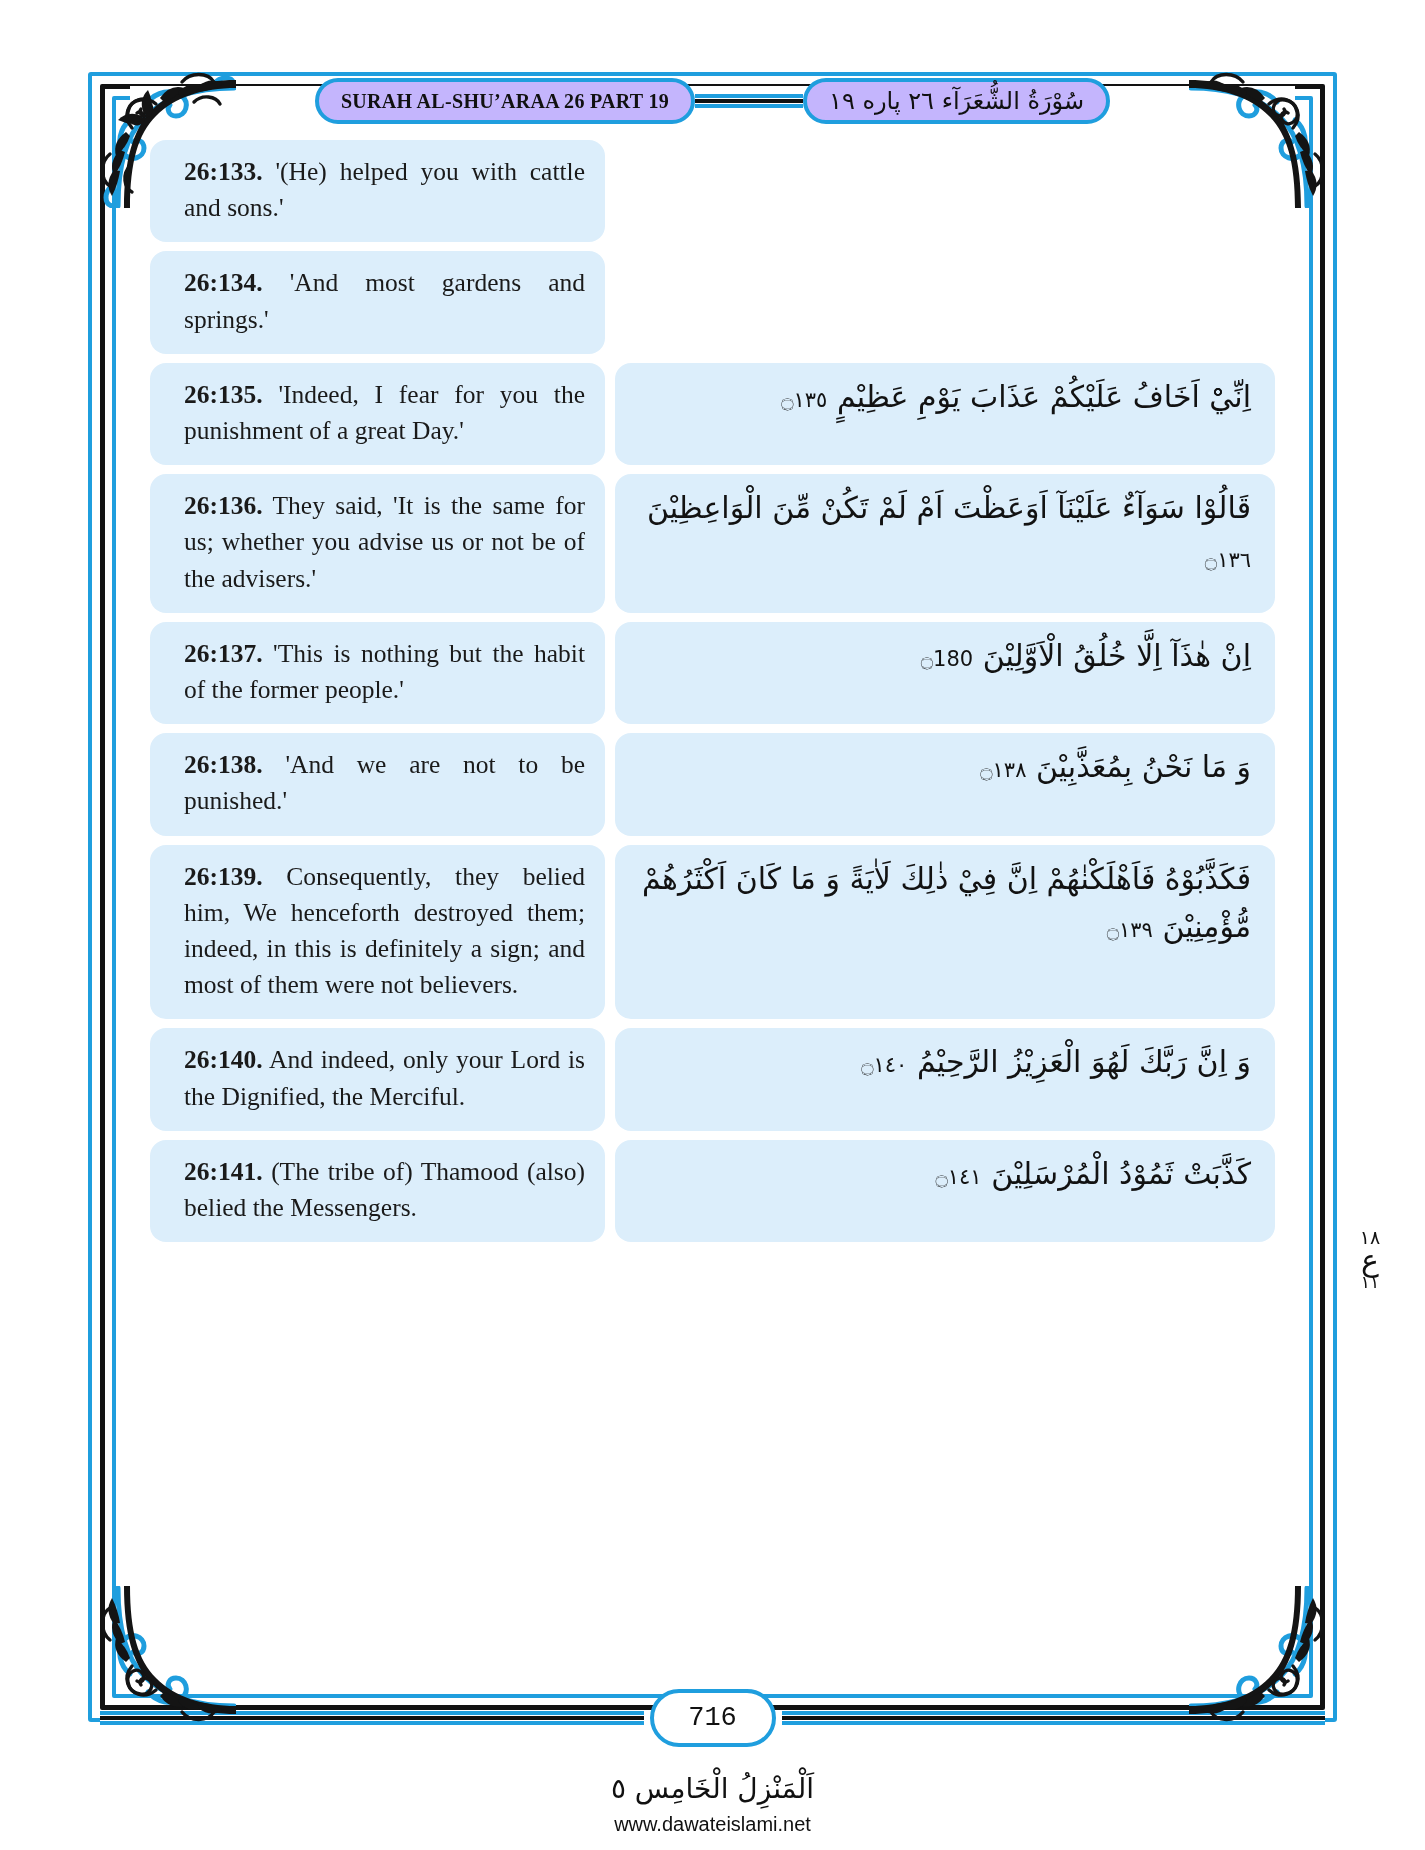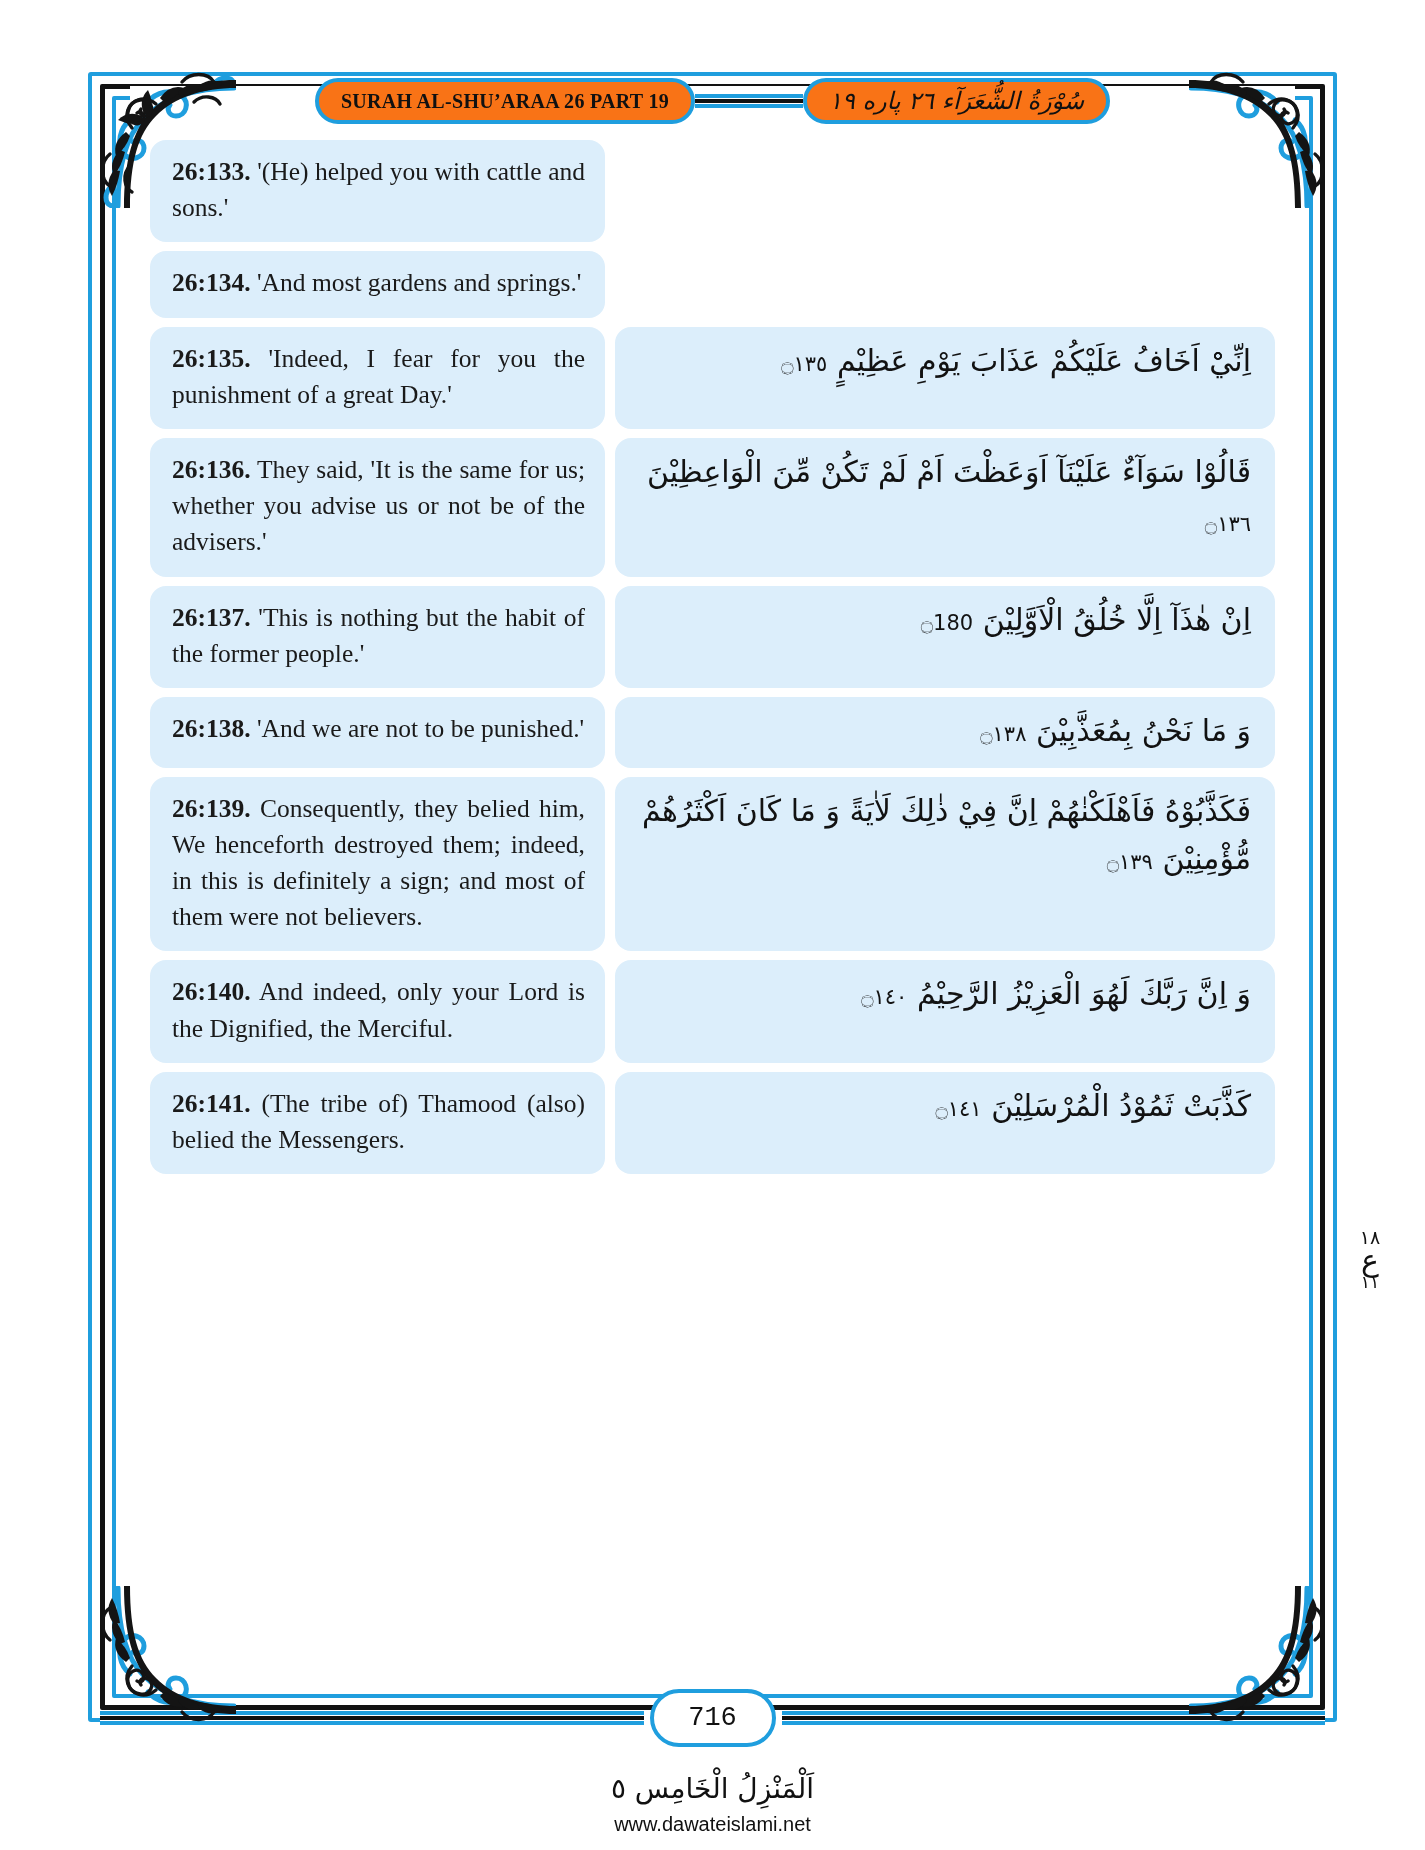--- a/index.html
+++ b/index.html
@@ -23,26 +23,26 @@
     border:4px solid #1f9ede;border-radius:2px;
   }
 
   
   .header-band{
     position:absolute;left:100px;right:100px;top:72px;height:58px;
     display:flex;align-items:center;justify-content:center;gap:0;
     z-index:6;
   }
   .hdr-pill{
-    background:#f97316;border:4px solid #1f9ede;border-radius:32px;
+    background:#c4b5fd;border:4px solid #1f9ede;border-radius:32px;
     height:46px;display:flex;align-items:center;justify-content:center;
     padding:0 22px;box-sizing:border-box;
   }
   .hdr-pill.left{min-width:320px;}
-  .hdr-pill.right{min-width:290px;font-style:italic;}
+  .hdr-pill.right{min-width:290px;}
   .hdr-title{
     font-family:"Liberation Serif", serif;
     font-weight:bold;font-size:20px;letter-spacing:.3px;
     white-space:nowrap;color:#111;
   }
   .hdr-arabic{
     font-family:"DejaVu Sans", sans-serif;
     font-size:24px;white-space:nowrap;color:#111;direction:rtl;
   }
   .hdr-connector{
@@ -67,21 +67,21 @@
   .sheet{
     position:absolute;left:150px;right:150px;top:140px;bottom:170px;
     display:flex;flex-direction:column;gap:9px;z-index:3;
   }
   .vrow{display:flex;gap:10px;}
   .cell{
     background:#dceefb;border-radius:16px;
     box-sizing:border-box;
   }
   .cell-en{
-    flex:0 0 455px;padding:14px 20px 16px 22px;
+    flex:0 0 455px;padding:14px 20px 16px 34px;
     font-size:25.5px;line-height:1.42;
     text-align:justify;text-justify:inter-word;
     hyphens:none;
   }
   .cell-ar{
     flex:1 1 auto;padding:10px 24px 12px 18px;
     direction:rtl;text-align:right;
     font-family:"DejaVu Sans", sans-serif;
     font-size:30px;line-height:1.62;color:#121212;
   }

